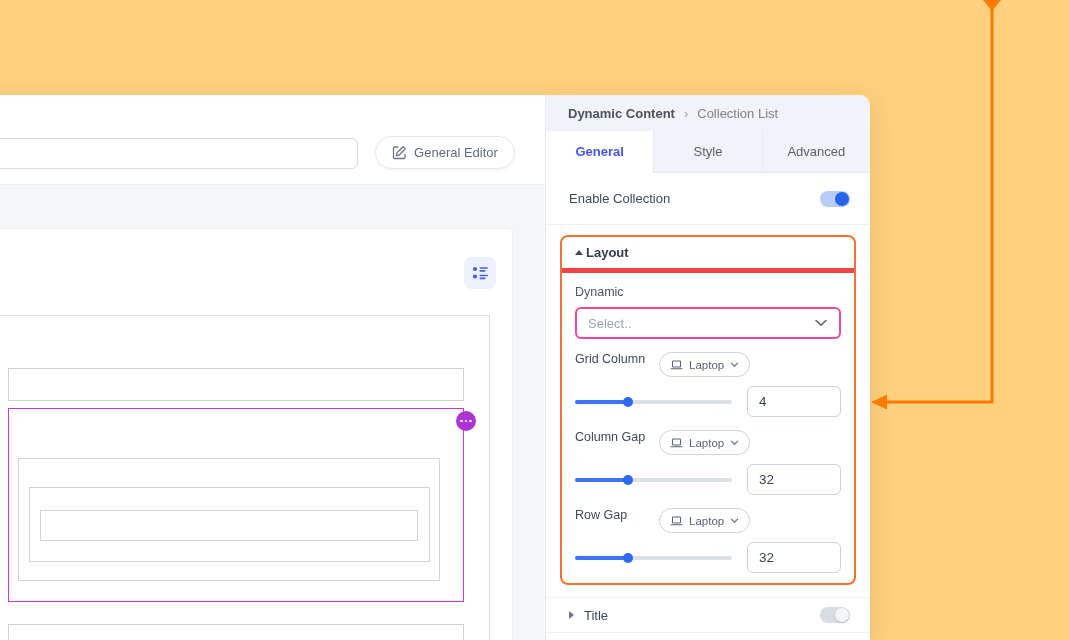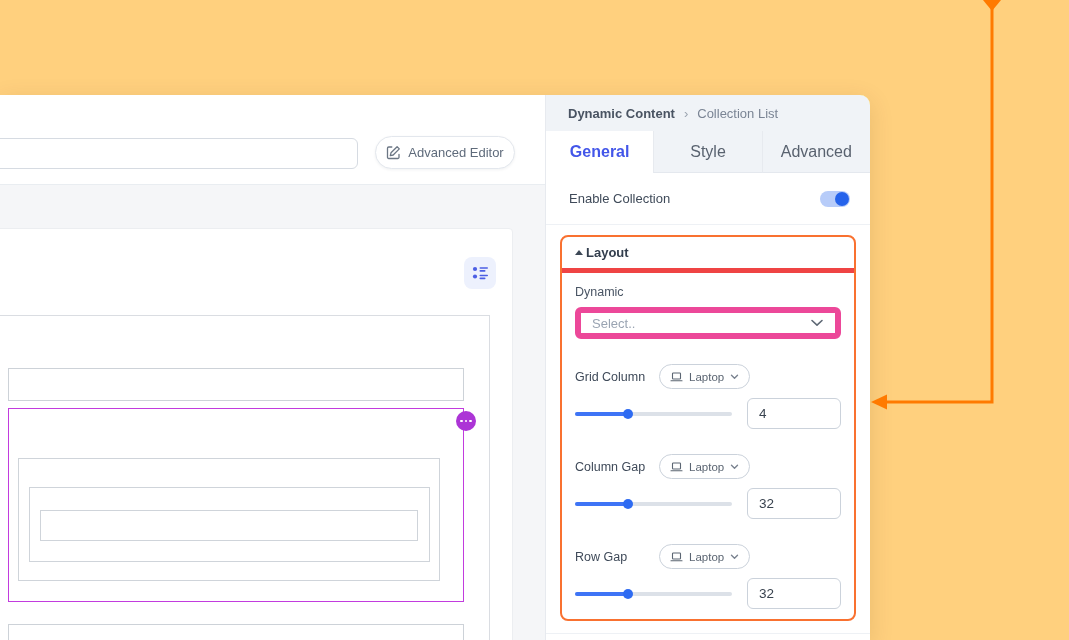--- a/index.html
+++ b/index.html
@@ -73,21 +73,21 @@
   .breadcrumb {
     height:36px; flex:none; background:#F0F3F7; border-top-right-radius:10px;
     display:flex; align-items:center; gap:9px; padding:0 22px; font-size:13px;
   }
   .bc-parent { color:#495362; font-weight:600; cursor:pointer; }
   .bc-sep { color:#9AA3AF; font-size:13px; }
   .bc-current { color:#7A8494; }
   .tabs { height:42px; flex:none; display:flex; background:#F0F3F7; }
   .tab {
     flex:1; display:flex; align-items:center; justify-content:center;
-    font-size:16px; color:#59626F; cursor:pointer;
+    font-size:13px; color:#59626F; cursor:pointer;
     border-bottom:1px solid #E4E8EE; border-left:1px solid #E7EAEF;
   }
   .tab:first-child { border-left:none; }
   .tab.active { background:#fff; color:#4356E9; font-weight:600; border-bottom:1px solid #fff; }
   .content { flex:1; background:#fff; overflow:hidden; }
 
   .prow {
     height:52px; display:flex; align-items:center;
     padding:0 20px 0 23px; border-bottom:1px solid #EEF1F5;
   }
@@ -104,26 +104,26 @@
   .layout-header {
     height:36px; display:flex; align-items:center; gap:3px; padding:0 13px;
     border-bottom:5px solid #ef4444; cursor:pointer;
   }
   .caret-up { width:0; height:0; border-left:4px solid transparent; border-right:4px solid transparent; border-bottom:5px solid #3D4856; }
   .layout-title { font-size:13px; color:#333E4D; font-weight:600; }
   .layout-body { padding:12px 13px 10px; }
 
   .field-label { font-size:12.5px; color:#4A5564; line-height:15px; margin-bottom:7px; }
   .select {
-    height:32px; border:6px solid #ec4899; border-radius:6px; background:#fff;
+    height:32px; border:2px solid #ec4899; border-radius:6px; background:#fff;
     display:flex; align-items:center; justify-content:space-between; padding:0 11px; cursor:pointer;
   }
   .sel-val { font-size:13px; color:#9AA4B2; }
 
-  .ctl-row { display:flex; align-items:center; margin-top:25px; }
+  .ctl-row { display:flex; margin-top:13px; }
   .ctl-label { width:84px; flex:none; font-size:12.5px; color:#3F4A59; }
   .device-pill {
     height:25px; border:1px solid #CBD2DB; border-radius:13px; background:#fff;
     display:flex; align-items:center; gap:6px; padding:0 10px;
     font-size:11.5px; color:#5B6572; cursor:pointer; font-family:inherit;
   }
 
   .slider-row { display:flex; align-items:center; gap:15px; margin-top:9px; }
   .slider { position:relative; flex:1; height:30px; cursor:pointer; }
   .slider .track { position:absolute; left:0; right:0; top:13px; height:4px; border-radius:2px; background:#DCE1E8; }
@@ -151,21 +151,21 @@
 
 <div class="window">
 
   <div class="topbar">
     <input class="url-input" value="" style="">
     <button class="fe-btn">
       <svg width="15" height="15" viewBox="0 0 15 15" fill="none" stroke="#6B7684" stroke-width="1.3" stroke-linecap="round" stroke-linejoin="round">
         <path d="M13 9.5 V12.3 a1.2 1.2 0 0 1 -1.2 1.2 H2.7 A1.2 1.2 0 0 1 1.5 12.3 V3.2 A1.2 1.2 0 0 1 2.7 2 H5.8"></path>
         <path d="M11.1 1.7 l2.2 2.2 -6.1 6.1 -2.9 .7 .7 -2.9 z"></path>
       </svg>
-      <span>Advanced Editor</span>
+      <span>General Editor</span>
     </button>
   </div>
 
   <div class="canvas">
     <div class="canvas-card"></div>
 
     <button class="icon-btn">
       <svg width="17" height="16" viewBox="0 0 17 16" fill="#4C5FE4">
         <circle cx="3" cy="4" r="2.1"></circle>
         <rect x="7.5" y="2.2" width="8.5" height="1.6" rx="0.8"></rect>

